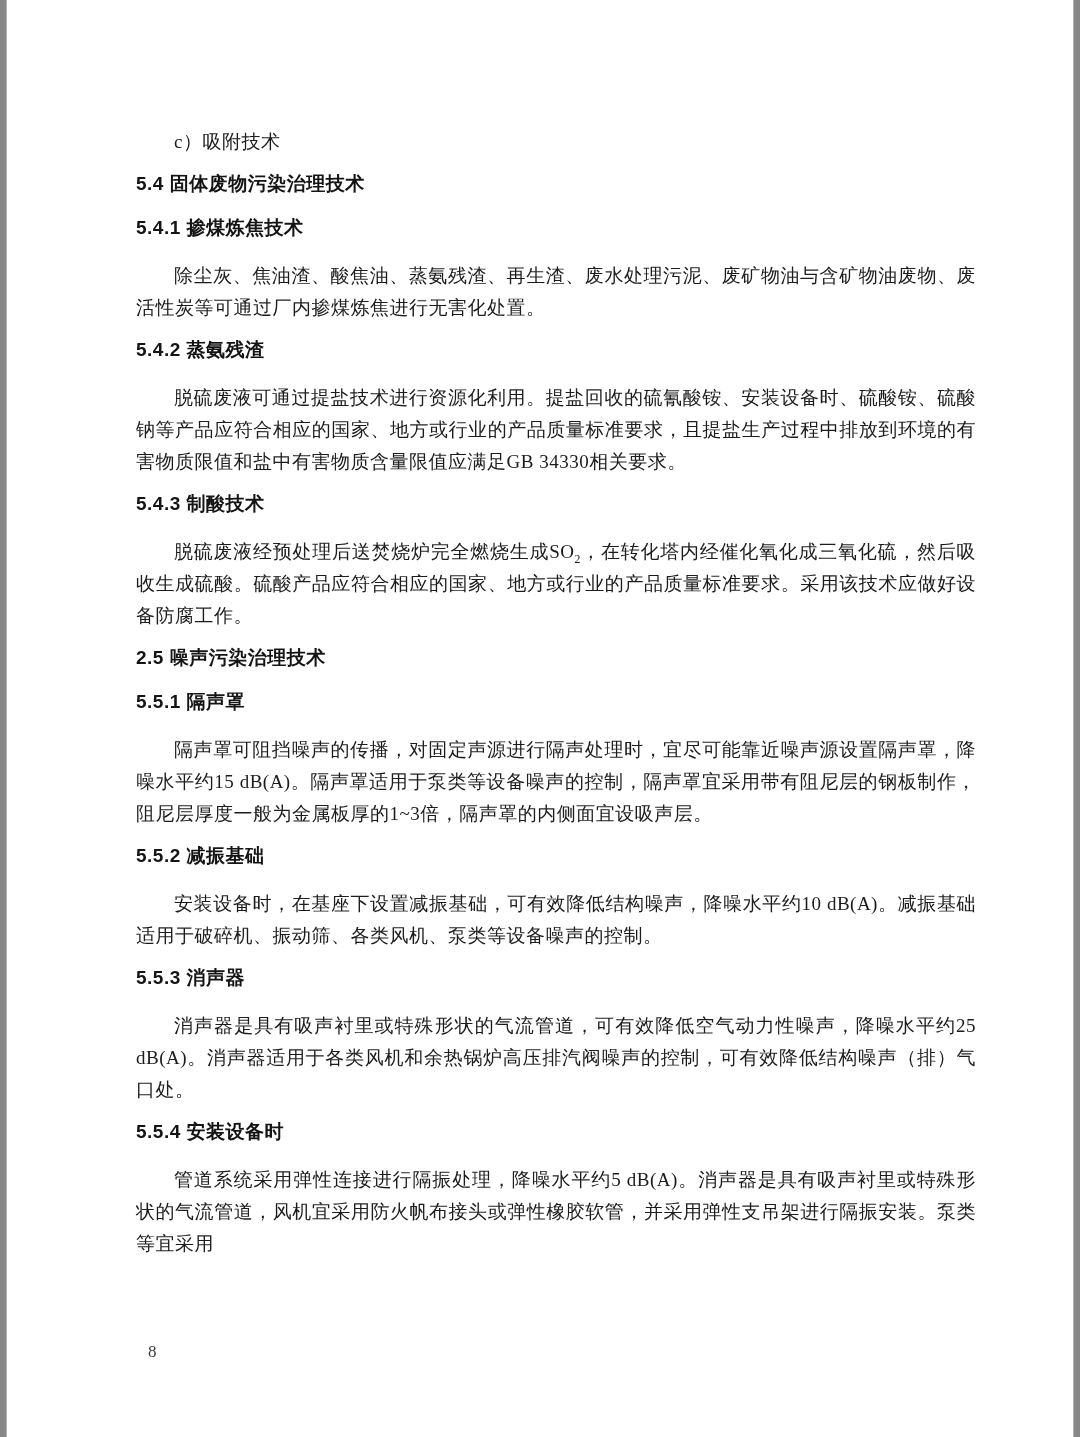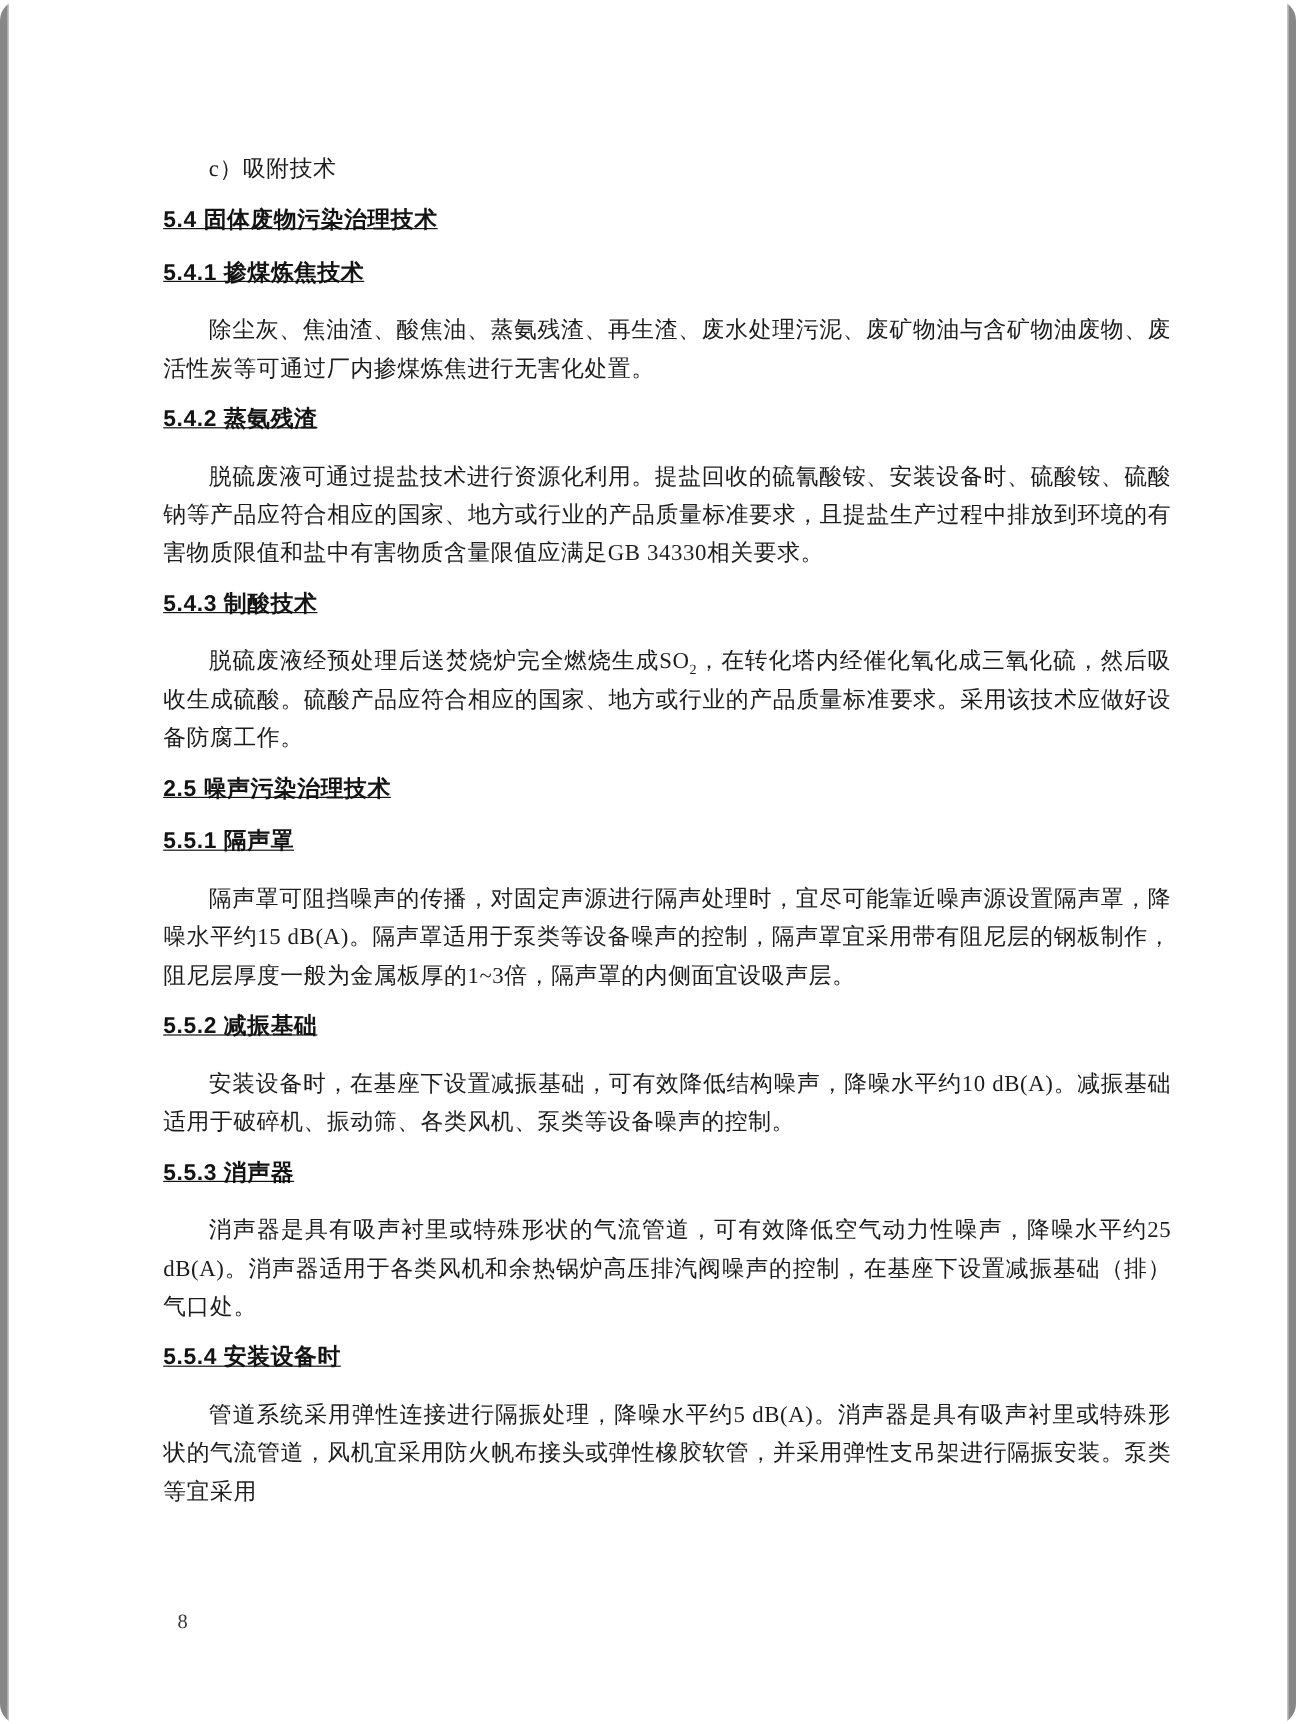--- a/index.html
+++ b/index.html
@@ -7,21 +7,20 @@
     width: 1080px; height: 1437px;
     background: #ffffff;
     font-family: "Liberation Serif", "DejaVu Serif", serif;
     color: #1a1a1a;
   }
   .page {
     position: relative;
     width: 1080px; height: 1437px;
     background: #ffffff;
     overflow: hidden;
-    border-radius: 17px;
   }
   .edge {
     position: absolute; top: 0; bottom: 0; width: 6px;
     background: #878787;
   }
   .edge-left  { left: 0;  border-right: 1px solid #b5b5b5; }
   .edge-right { right: 0; border-left: 1px solid #b5b5b5; }
   .content {
     position: absolute;
     left: 136px; top: 126px; width: 840px;
@@ -37,21 +36,20 @@
   }
   p.body sub { font-size: 0.62em; line-height: 0; }
   h2, h3 {
     font-family: "Liberation Sans", "DejaVu Sans", sans-serif;
     font-size: 19px;
     line-height: 24px;
     font-weight: bold;
     color: #141414;
     margin: 14px 0 20px 0;
     letter-spacing: 0.5px;
-    text-decoration: underline;
   }
   .footer {
     position: absolute;
     left: 148px; top: 1342px;
     font-size: 17px;
     color: #3a3a3a;
   }
 </style>
 </head>
 <body>
@@ -85,21 +83,21 @@
     <h3>5.5.1 隔声罩</h3>
 
     <p class="body">隔声罩可阻挡噪声的传播，对固定声源进行隔声处理时，宜尽可能靠近噪声源设置隔声罩，降噪水平约15 dB(A)。隔声罩适用于泵类等设备噪声的控制，隔声罩宜采用带有阻尼层的钢板制作，阻尼层厚度一般为金属板厚的1~3倍，隔声罩的内侧面宜设吸声层。</p>
 
     <h3>5.5.2 减振基础</h3>
 
     <p class="body">安装设备时，在基座下设置减振基础，可有效降低结构噪声，降噪水平约10 dB(A)。减振基础适用于破碎机、振动筛、各类风机、泵类等设备噪声的控制。</p>
 
     <h3>5.5.3 消声器</h3>
 
-    <p class="body">消声器是具有吸声衬里或特殊形状的气流管道，可有效降低空气动力性噪声，降噪水平约25 dB(A)。消声器适用于各类风机和余热锅炉高压排汽阀噪声的控制，在基座下设置减振基础（排）气口处。</p>
+    <p class="body">消声器是具有吸声衬里或特殊形状的气流管道，可有效降低空气动力性噪声，降噪水平约25 dB(A)。消声器适用于各类风机和余热锅炉高压排汽阀噪声的控制，可有效降低结构噪声（排）气口处。</p>
 
     <h3>5.5.4 安装设备时</h3>
 
     <p class="body">管道系统采用弹性连接进行隔振处理，降噪水平约5 dB(A)。消声器是具有吸声衬里或特殊形状的气流管道，风机宜采用防火帆布接头或弹性橡胶软管，并采用弹性支吊架进行隔振安装。泵类等宜采用</p>
 
   </div>
 
   <div class="footer">8</div>
 
 </div>

